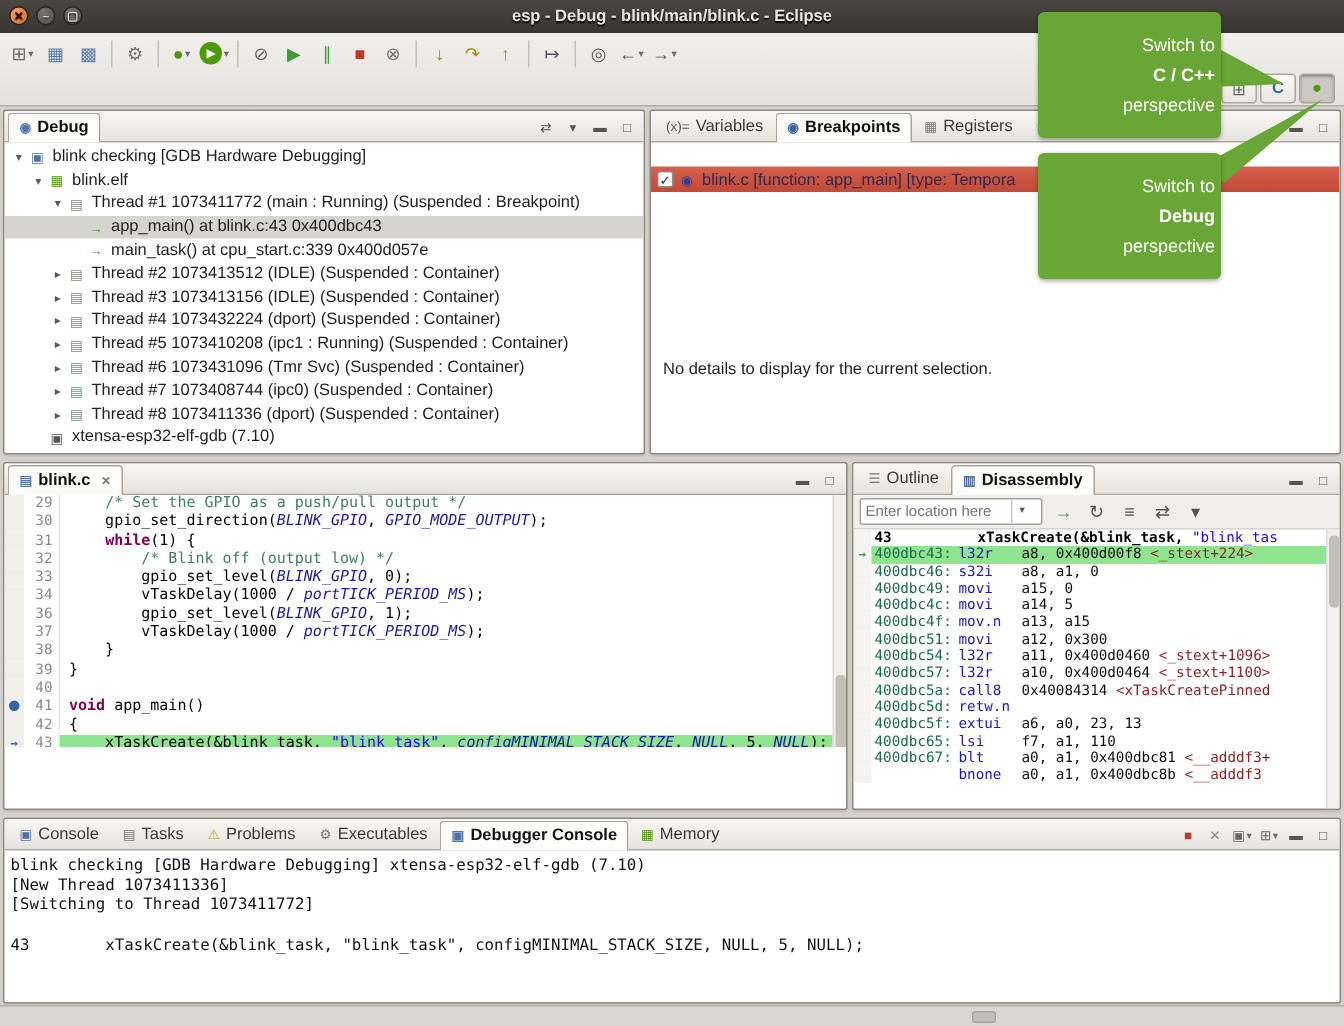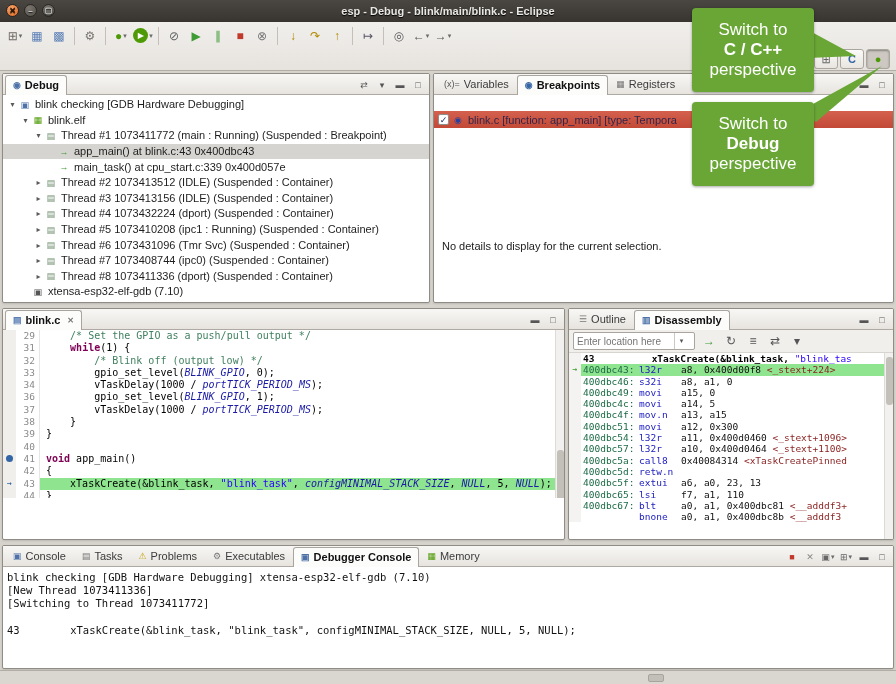--- a/index.html
+++ b/index.html
@@ -86,22 +86,22 @@
   .aargs{color:#101010}
   .asym{color:#8a1f1f}
   .asnum{font-weight:bold;color:#000}
   .ascode{font-weight:bold;color:#000}
 
   
   .consolebody{padding:4px 12px 0 4px}
   .cline{font-family:"DejaVu Sans Mono",monospace;font-size:10.5px;line-height:13.2px;white-space:pre;color:#111}
 
   
-  .callout{position:absolute;width:122px;background:#69a636;border-radius:4px;color:#fff;text-align:center;
-    font-size:17px;line-height:20px;padding:12px 4px;box-shadow:0 1px 3px rgba(0,0,0,.35);z-index:60}
+  .callout{position:absolute;width:122px;background:#69a636;border-radius:4px;color:#fff;text-align:right;
+    font-size:12px;line-height:20px;padding:12px 4px;box-shadow:0 1px 3px rgba(0,0,0,.35);z-index:60}
   .callout .emph{font-weight:bold}
   .ctail{position:absolute;z-index:59}
 
   
   .statusbar{position:absolute;left:0;top:670px;width:896px;height:14px;background:#dad7d1;border-top:1px solid #b2ada5}
   .sthumb{position:absolute;left:648px;top:3px;width:16px;height:8px;background:#c2bfb8;border:1px solid #a8a49c;border-radius:2px}
 </style>
 </head>
 <body>
 
@@ -344,20 +344,21 @@
         <span class="tbi">
           <span class="g" style="color: rgb(85, 85, 85);">□</span>
         </span>
       </div>
   </div>
   <div class="codebody" id="code-body" style="height:168px;overflow:hidden">
     <div class="vscroll">
         <span class="vthumb" style="top:120px;height:60px"></span>
       </div>
   <div class="crow"><span class="gmark"></span><span class="gnum">29</span><span class="ctext"><span class="tk-p">    </span><span class="tk-c">/* Set the GPIO as a push/pull output */</span></span></div>
+      <div class="crow"><span class="gmark"></span><span class="gnum">30</span><span class="ctext"><span class="tk-p">    gpio_set_direction(</span><span class="tk-m">BLINK_GPIO</span><span class="tk-p">, </span><span class="tk-m">GPIO_MODE_OUTPUT</span><span class="tk-p">);</span></span></div>
       <div class="crow"><span class="gmark"></span><span class="gnum">31</span><span class="ctext"><span class="tk-p">    </span><span class="tk-k">while</span><span class="tk-p">(1) {</span></span></div>
       <div class="crow"><span class="gmark"></span><span class="gnum">32</span><span class="ctext"><span class="tk-p">        </span><span class="tk-c">/* Blink off (output low) */</span></span></div>
       <div class="crow"><span class="gmark"></span><span class="gnum">33</span><span class="ctext"><span class="tk-p">        gpio_set_level(</span><span class="tk-m">BLINK_GPIO</span><span class="tk-p">, 0);</span></span></div>
       <div class="crow"><span class="gmark"></span><span class="gnum">34</span><span class="ctext"><span class="tk-p">        vTaskDelay(1000 / </span><span class="tk-m">portTICK_PERIOD_MS</span><span class="tk-p">);</span></span></div>
       <div class="crow"><span class="gmark"></span><span class="gnum">36</span><span class="ctext"><span class="tk-p">        gpio_set_level(</span><span class="tk-m">BLINK_GPIO</span><span class="tk-p">, 1);</span></span></div>
       <div class="crow"><span class="gmark"></span><span class="gnum">37</span><span class="ctext"><span class="tk-p">        vTaskDelay(1000 / </span><span class="tk-m">portTICK_PERIOD_MS</span><span class="tk-p">);</span></span></div>
       <div class="crow"><span class="gmark"></span><span class="gnum">38</span><span class="ctext"><span class="tk-p">    }</span></span></div>
       <div class="crow"><span class="gmark"></span><span class="gnum">39</span><span class="ctext"><span class="tk-p">}</span></span></div>
       <div class="crow"><span class="gmark"></span><span class="gnum">40</span><span class="ctext">&nbsp;</span></div>
       <div class="crow"><span class="gmark bp"></span><span class="gnum">41</span><span class="ctext"><span class="tk-k">void</span><span class="tk-p"> app_main()</span></span></div>

